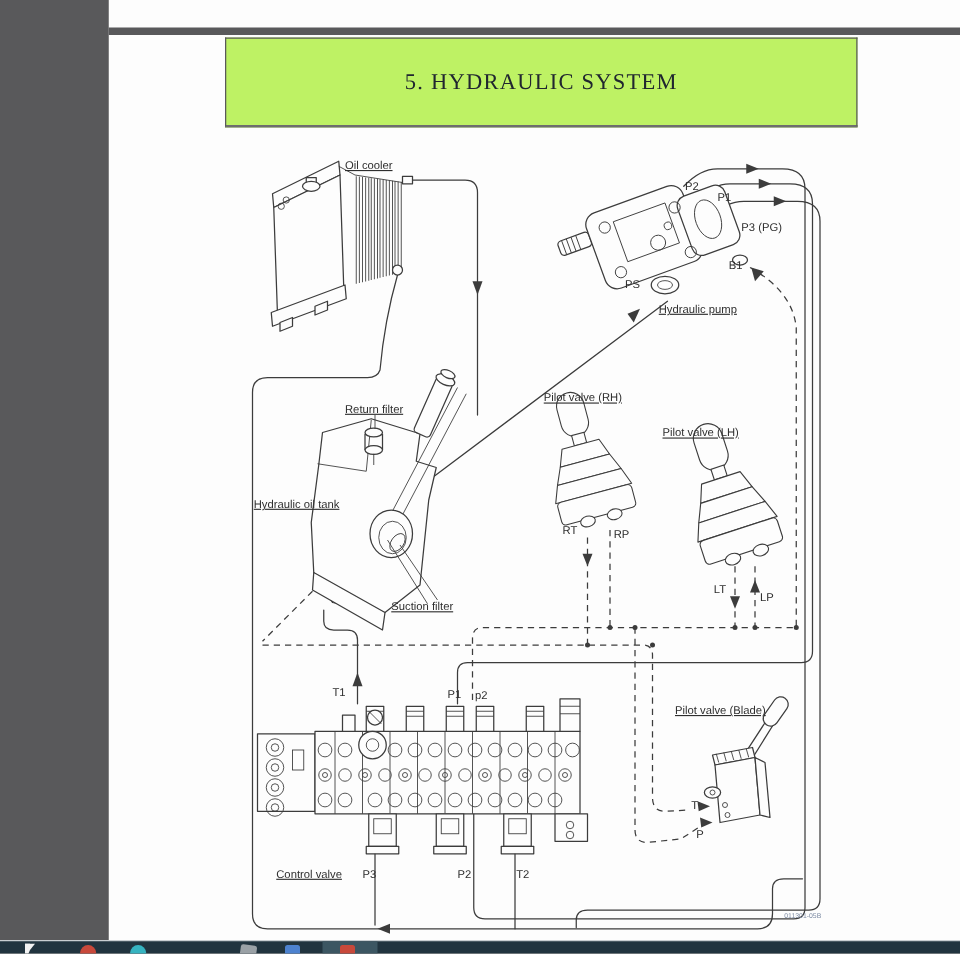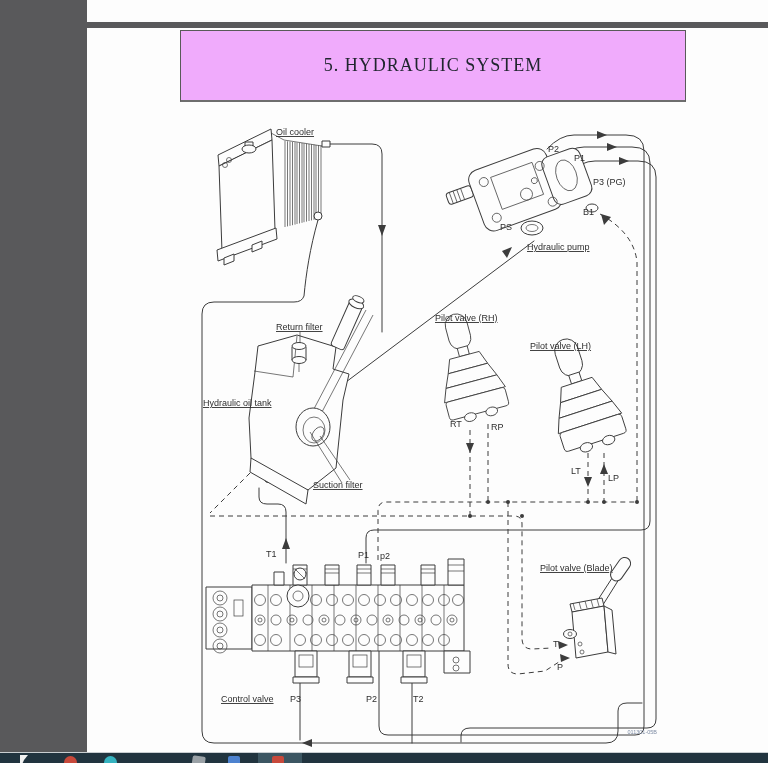--- a/index.html
+++ b/index.html
@@ -3,21 +3,21 @@
 <meta charset="utf-8">
 <style>
   html,body{margin:0;padding:0;background:#2a2a2a;}
   .screen{position:relative;width:768px;height:763px;overflow:hidden;background:#fdfdfd;
           font-family:"Liberation Sans",sans-serif;}
   .left-panel{position:absolute;left:0;top:0;width:87px;height:753px;background:#59595b;}
   .page{position:absolute;left:87px;top:0;right:0;height:753px;background:#fdfdfd;}
   .page-separator{position:absolute;left:87px;top:22px;right:0;height:6px;background:#59595b;}
   .title-box{position:absolute;left:180px;top:30px;width:504px;height:69px;
              border:1px solid #5a5a5a;border-bottom:2px solid #6e6e6e;
-             display:flex;align-items:center;justify-content:center;background:#f0abfc;}
+             display:flex;align-items:center;justify-content:center;background:#bef264;}
   .title-box span{font-family:"Liberation Serif",serif;font-size:18px;color:#20262f;
                   letter-spacing:1px;}
   svg.diagram{position:absolute;left:0;top:0;}
   svg .ln{stroke:#3c3c3c;stroke-width:1;fill:none;stroke-linejoin:round;stroke-linecap:round;}
   svg .thin{stroke:#3c3c3c;stroke-width:.7;fill:none;}
   svg .wf{stroke:#3c3c3c;stroke-width:1;fill:#fdfdfd;stroke-linejoin:round;}
   svg .dash{stroke:#3c3c3c;stroke-width:1;fill:none;stroke-dasharray:5 4;stroke-linejoin:round;}
   svg .arr{fill:#3c3c3c;stroke:none;}
   svg .dot{fill:#3c3c3c;stroke:none;}
   svg text.lbl{font-family:"Liberation Sans",sans-serif;font-size:9px;fill:#2e2e2e;}

